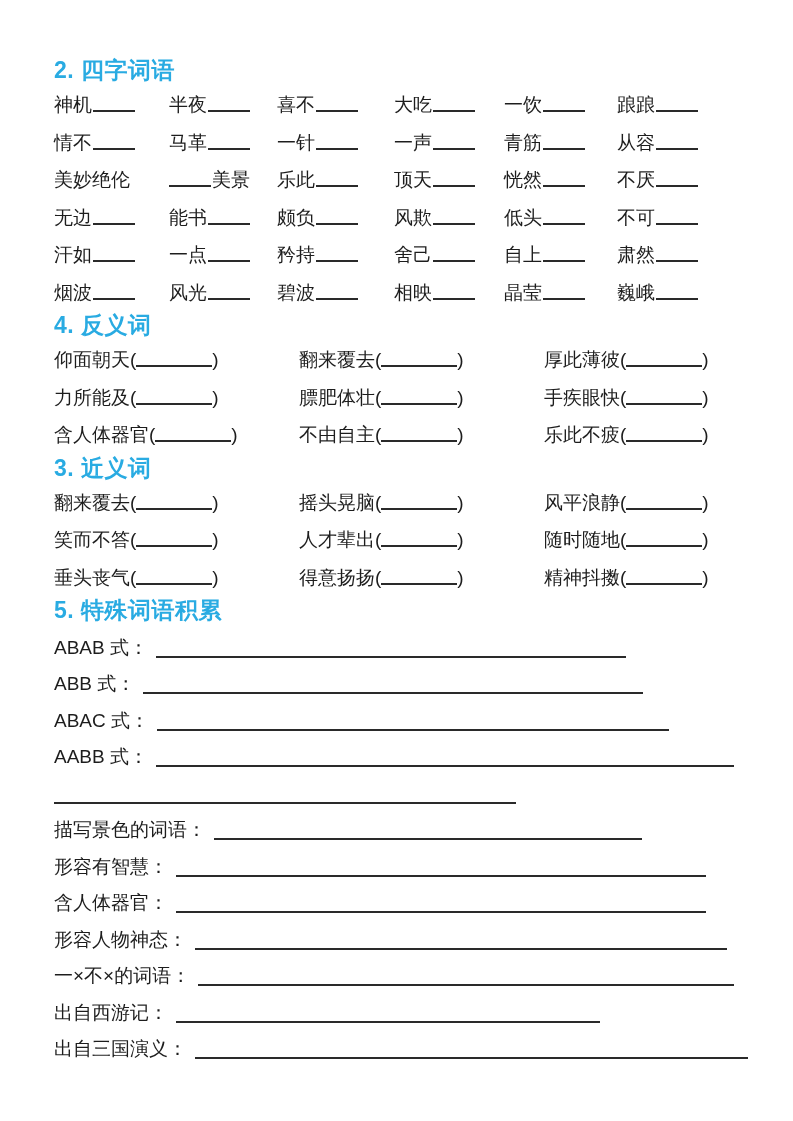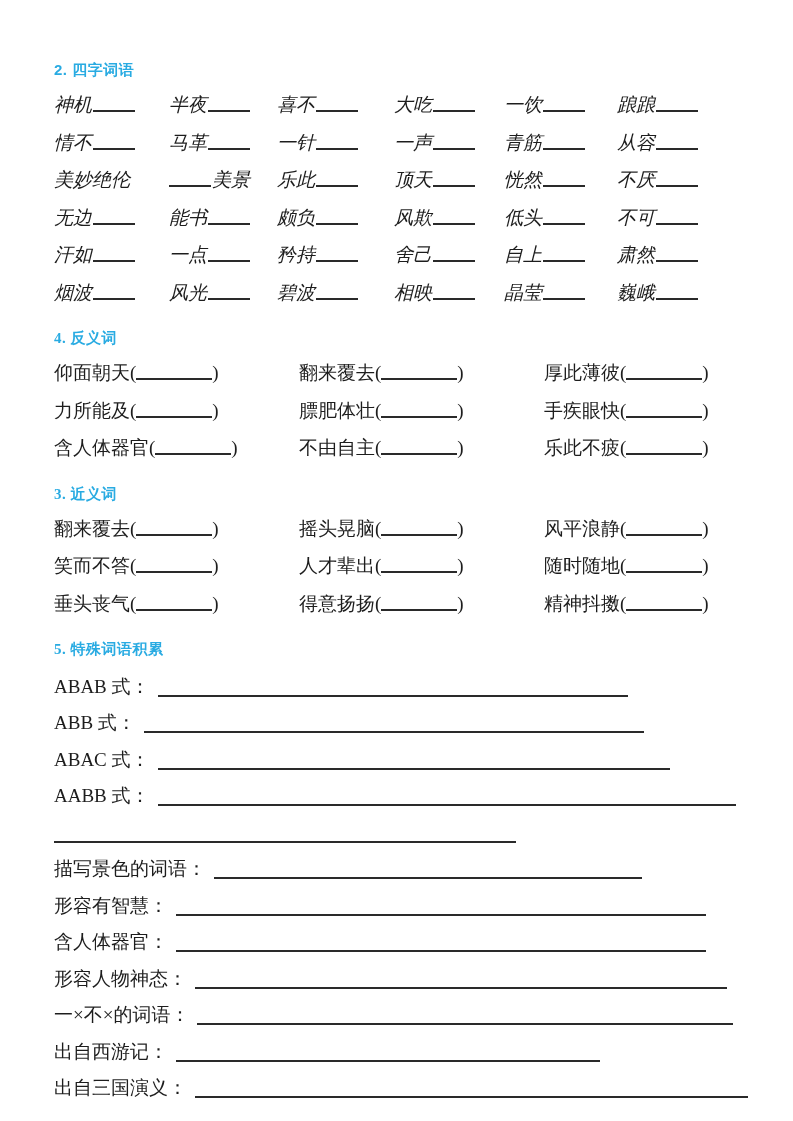--- a/index.html
+++ b/index.html
@@ -10,28 +10,28 @@
   }
   *{box-sizing:border-box;}
   html,body{margin:0;padding:0;}
   body{
     width:793px;height:1121px;overflow:hidden;
     background:var(--bg);color:var(--text);
     font-family:"Liberation Sans","DejaVu Sans",sans-serif;
     font-size:19px;
   }
   .page{width:793px;height:1121px;padding:60px 40px 0 54px;}
-  .sec + .sec{margin-top:17px;font-family:Liberation Serif, serif;}
+  .sec + .sec{margin-top:4px;}
   .sec-title{
-    color:var(--accent);font-weight:700;font-size:15px;
+    color:var(--accent);font-weight:700;font-size:23px;
     height:26px;line-height:20px;letter-spacing:0.5px;
   }
   
   .word-grid{display:grid;grid-template-columns:115px 108px 117px 110px 113px auto;}
-  .word-cell{height:37.5px;line-height:37.5px;white-space:nowrap;font-style:italic;}
+  .word-cell{height:37.5px;line-height:37.5px;white-space:nowrap;}
   .blank{
     display:inline-block;width:42px;height:13px;
     border-bottom:2px solid var(--rule);vertical-align:-1px;margin-left:1px;
   }
   .blank.before{margin-left:0;margin-right:1px;}
   
   .paren-grid{display:grid;grid-template-columns:245px 245px auto;}
   .paren-cell{height:37.5px;line-height:37.5px;white-space:nowrap;}
   .paren-blank{
     display:inline-block;width:76px;height:13px;

